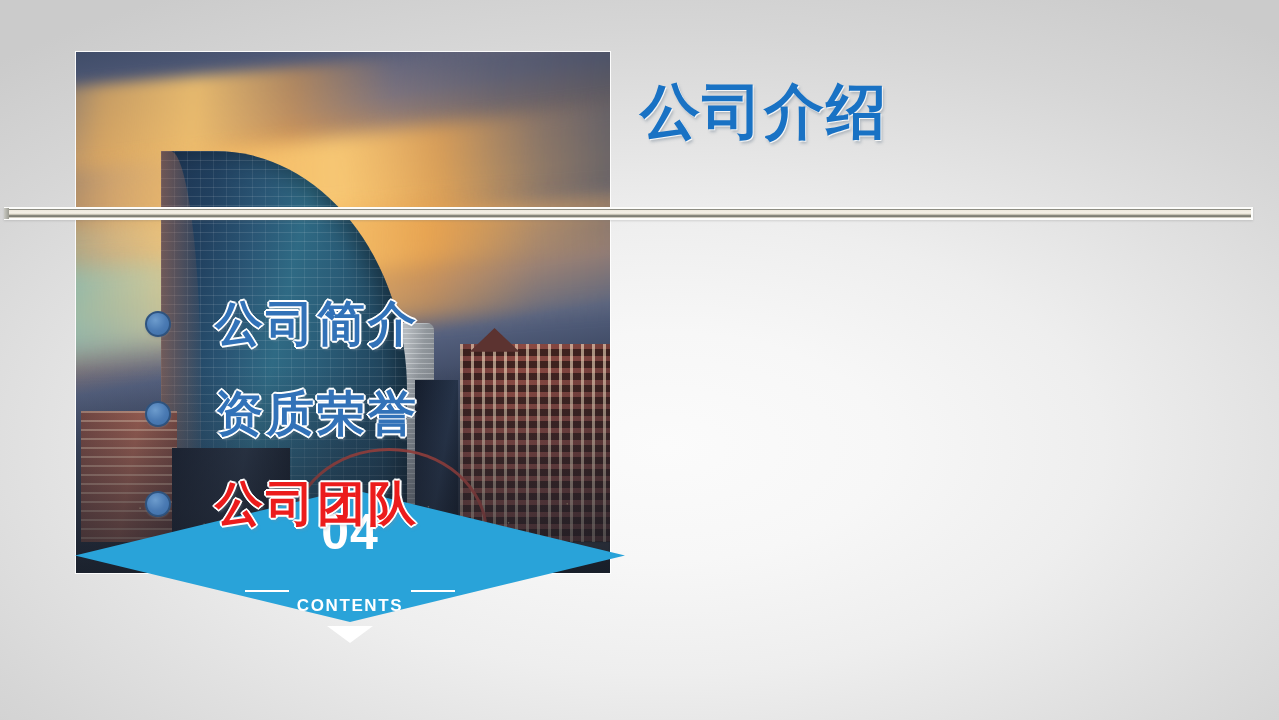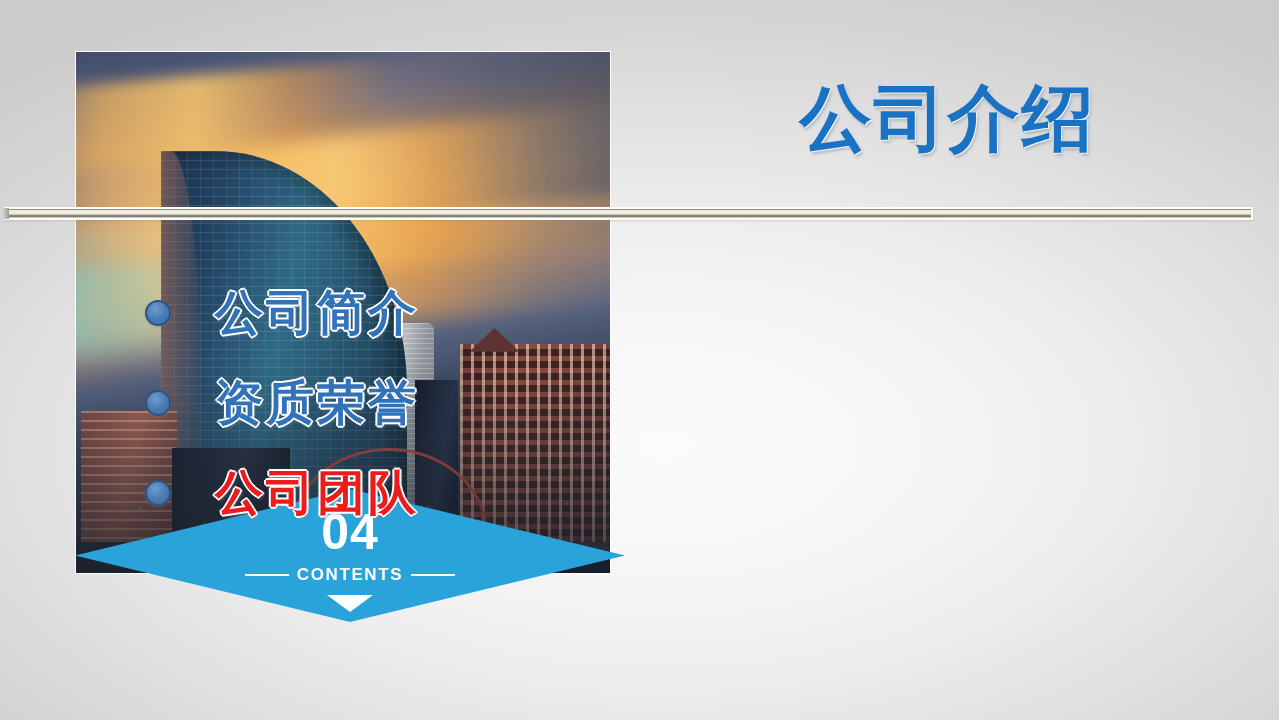--- a/index.html
+++ b/index.html
@@ -325,20 +325,21 @@
   .badge-rule {
     width: 44px;
     height: 2px;
     background: #ffffff;
   }
   #badge-contents-label {
     color: #ffffff;
     font-size: 17px;
     font-weight: bold;
     letter-spacing: 1.6px;
+    margin-top: 31px;
   }
   #badge-caret {
     margin: 10px auto 0 auto;
     width: 0; height: 0;
     border-left: 23px solid transparent;
     border-right: 23px solid transparent;
     border-top: 17px solid #ffffff;
   }
 
   
@@ -347,22 +348,22 @@
     left: 640px;
     top: 0;
     width: 639px;
     height: 720px;
   }
   #page-title {
     position: absolute;
     left: 0;
     top: 82px;
     width: 615px;
-    text-align: center;
-    font-size: 72px;
+    text-align: left;
+    font-size: 60px;
     font-weight: bold;
     color: #1972c4;
     letter-spacing: 2px;
     line-height: 1;
     text-shadow:
       1px 1px 0 rgba(255,255,255,0.85),
       2px 3px 3px rgba(120,135,150,0.45);
   }
   #divider {
     position: absolute;
@@ -393,21 +394,21 @@
   #divider .d-cap {
     position: absolute;
     left: 0; top: 1px;
     width: 5px; height: 11px;
     background: linear-gradient(to right, #c9c9c2, #9b9b92);
   }
 
   #bullet-list {
     position: absolute;
     left: 145px;
-    top: 268px;
+    top: 279px;
     width: 480px;
   }
   .bullet-row {
     display: flex;
     align-items: center;
     height: 90px;
   }
   .bullet-dot {
     width: 26px;
     height: 26px;

